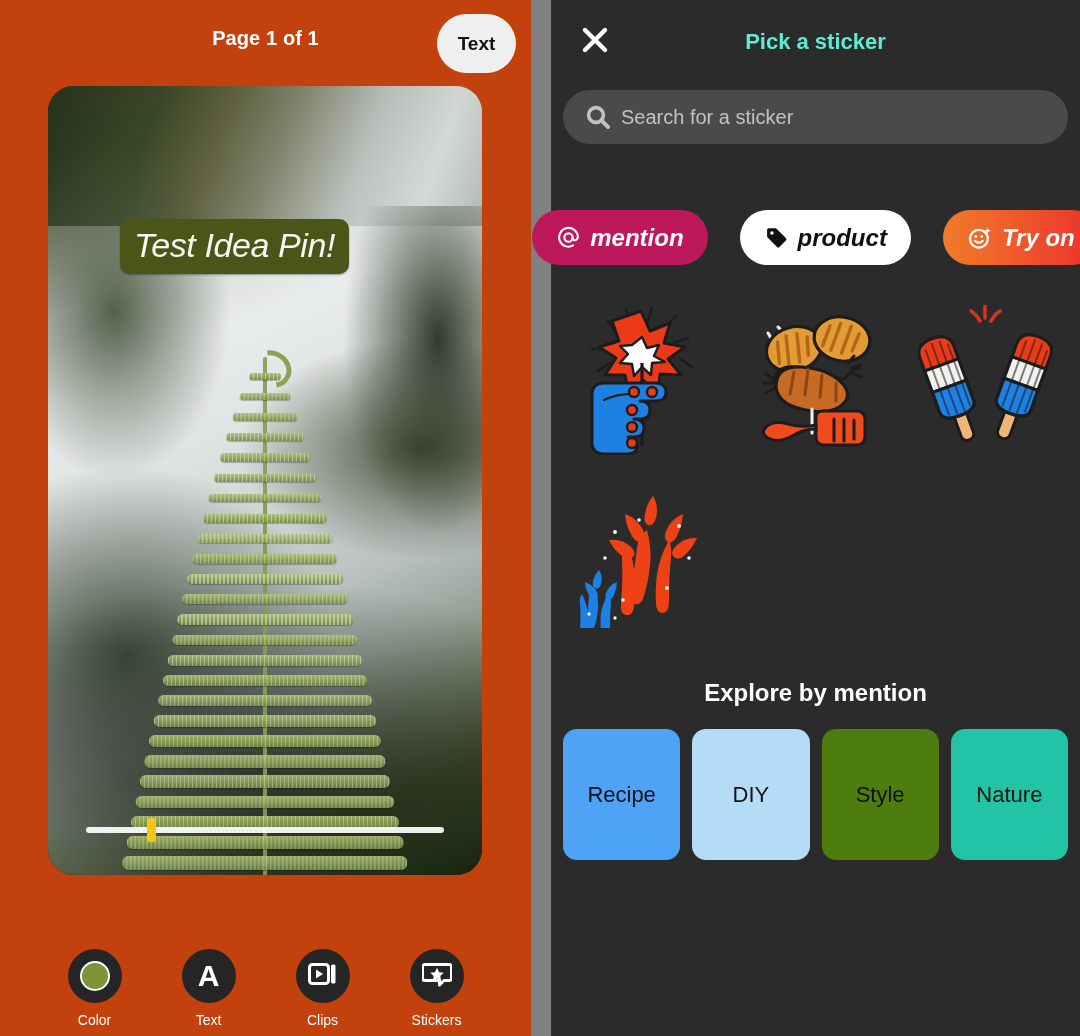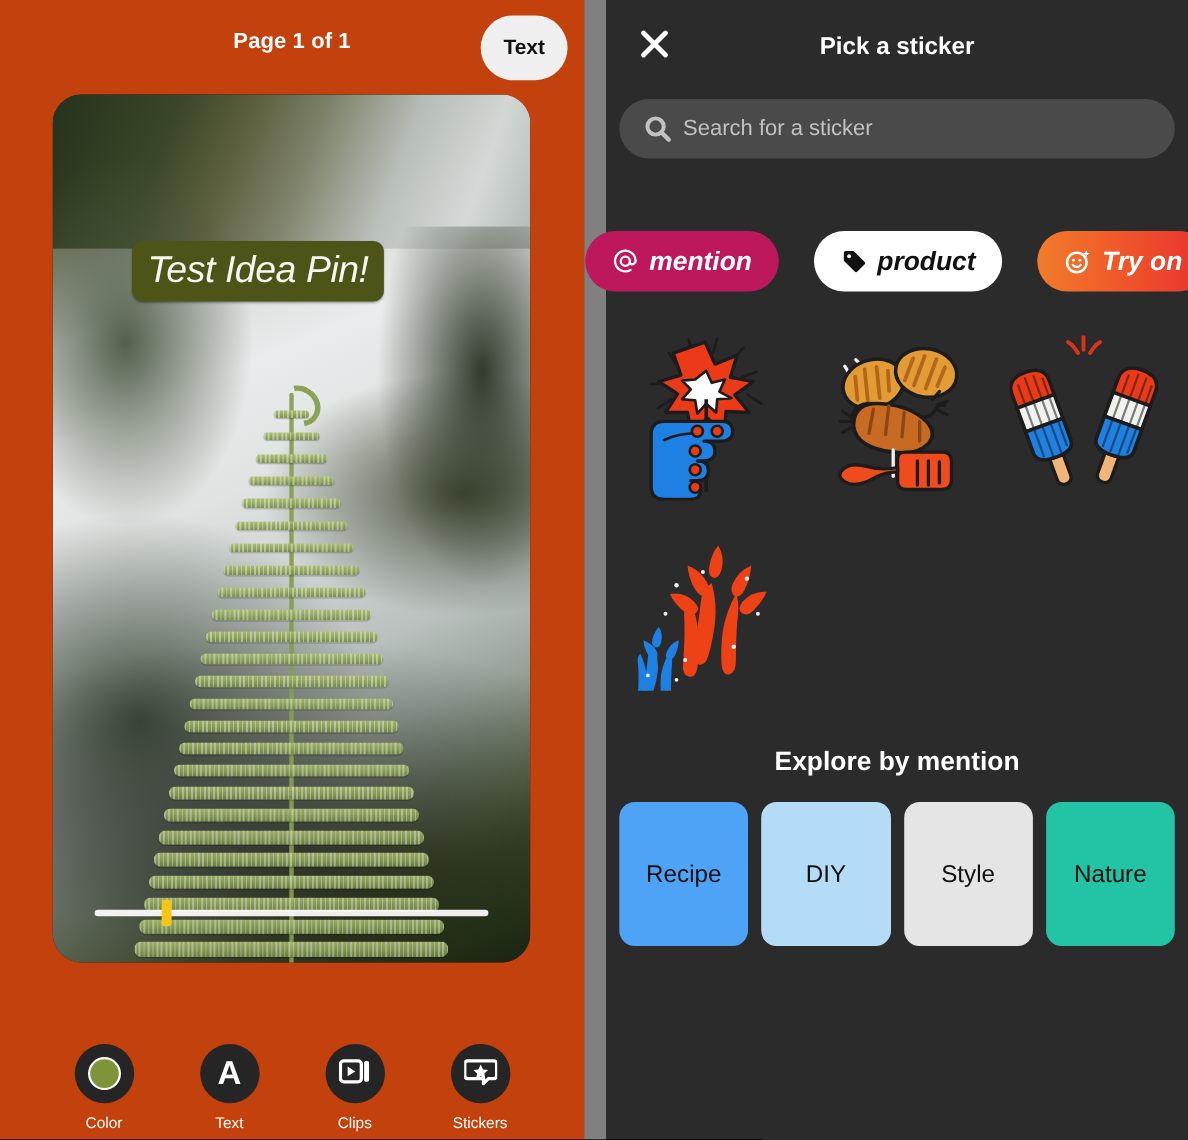--- a/index.html
+++ b/index.html
@@ -178,21 +178,21 @@
     position:relative;height:84px;
   }
   .close-icon{
     position:absolute;left:26px;top:22px;
     width:36px;height:36px;display:flex;align-items:center;justify-content:center;
     cursor:pointer;
   }
   .close-icon svg{display:block;}
   .sheet-title{
     position:absolute;left:0;top:29px;width:529px;text-align:center;
-    color:#ffffff;font-size:22px;font-weight:bold;
+    color:#5eead4;font-size:22px;font-weight:bold;
   }
   .search-bar{
     position:absolute;left:12px;top:90px;
     width:505px;height:54px;
     background:#4a4a4a;border-radius:27px;
     display:flex;align-items:center;gap:8px;
     padding:0 22px;box-sizing:border-box;
     cursor:text;
   }
   .search-icon{flex:0 0 auto;display:flex;align-items:center;}
@@ -529,21 +529,21 @@
 
     <div class="explore-title">Explore by mention</div>
 
     <div class="category-grid">
       <div class="category-tile" style="background:#4ea3f7">
         <span>Recipe</span>
       </div>
       <div class="category-tile" style="background:#b5dcf7">
         <span>DIY</span>
       </div>
-      <div class="category-tile" style="background:#e5e5e5">
+      <div class="category-tile" style="background:#4d7c0f">
         <span>Style</span>
       </div>
       <div class="category-tile" style="background:#23c4a5">
         <span>Nature</span>
       </div>
     </div>
 
   </div>
 </div>
 

